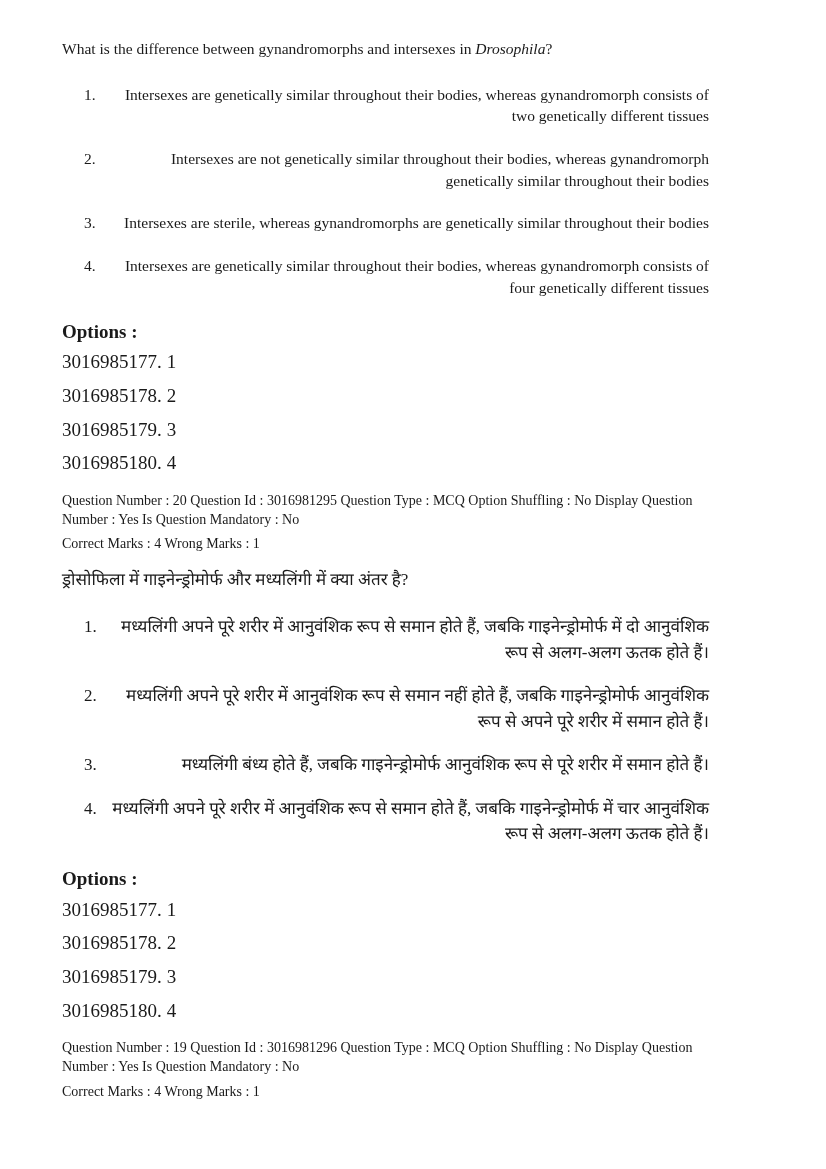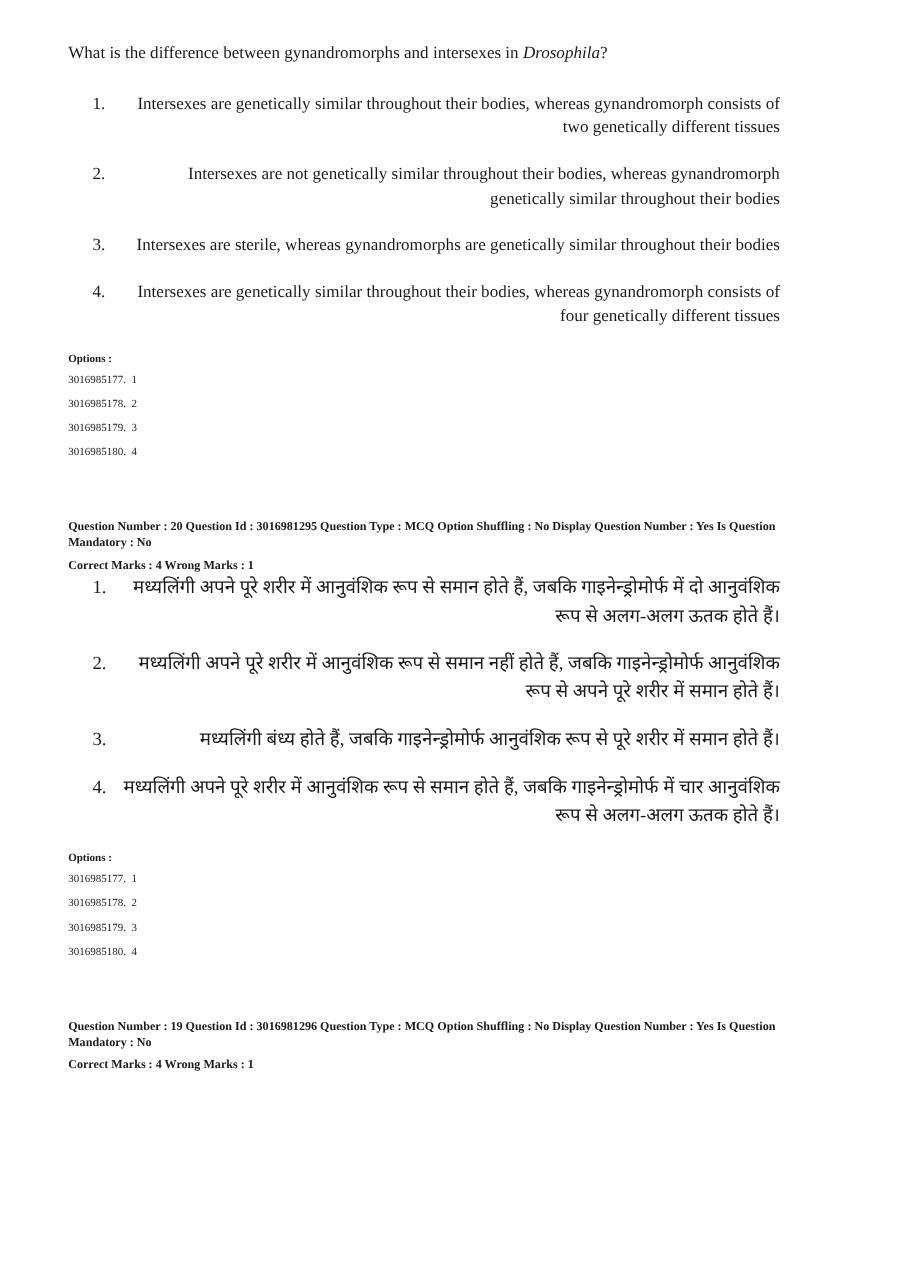--- a/index.html
+++ b/index.html
@@ -38,36 +38,36 @@
   .choice-num {
     flex: 0 0 20px;
     width: 20px;
   }
   .choice-text {
     flex: 1;
     max-width: 676px;
     text-align: right;
   }
   .options-block {
-    font-size: 10px;
+    font-size: 19px;
     line-height: 1.3;
     margin-top: 20px;
   }
   .options-label {
     font-weight: bold;
     margin: 0 0 6px 0;
   }
   .option-row {
     margin: 0 0 9px 0;
   }
   .option-id { margin-right: 5px; }
   .meta-block {
-    margin-top: 54px;
-    font-size: 11px;
-    font-weight: bold;
+    margin-top: 16px;
+    font-size: 14px;
+    font-weight: normal;
     line-height: 1.33;
     max-width: 700px;
   }
   .meta-line1 { margin: 0 0 2px 0; }
   .meta-line2 { margin: 6px 0 0 0; }
   .question-hi {
     font-size: 17px;
     line-height: 1.45;
     margin: 14px 0 22px 0;
   }
@@ -118,20 +118,21 @@
     <div class="option-row">
       <span class="option-id">3016985180.</span><span>4</span>
     </div>
   </div>
 
   <div class="meta-block">
     <p class="meta-line1">Question Number : 20 Question Id : 3016981295 Question Type : MCQ Option Shuffling : No Display Question Number : Yes Is Question Mandatory : No</p>
     <p class="meta-line2">Correct Marks : 4 Wrong Marks : 1</p>
   </div>
 
+  <p class="question-hi"><span class="italic">ड्रोसोफिला</span><span> में गाइनेन्ड्रोमोर्फ और मध्यलिंगी में क्या अंतर है?</span></p>
 
   <div class="choices choices-hi">
     <div class="choice">
       <span class="choice-num">1.</span>
       <span class="choice-text">मध्यलिंगी अपने पूरे शरीर में आनुवंशिक रूप से समान होते हैं, जबकि गाइनेन्ड्रोमोर्फ में दो आनुवंशिक रूप से अलग-अलग ऊतक होते हैं।</span>
     </div>
     <div class="choice">
       <span class="choice-num">2.</span>
       <span class="choice-text">मध्यलिंगी अपने पूरे शरीर में आनुवंशिक रूप से समान नहीं होते हैं, जबकि गाइनेन्ड्रोमोर्फ आनुवंशिक रूप से अपने पूरे शरीर में समान होते हैं।</span>
     </div>

